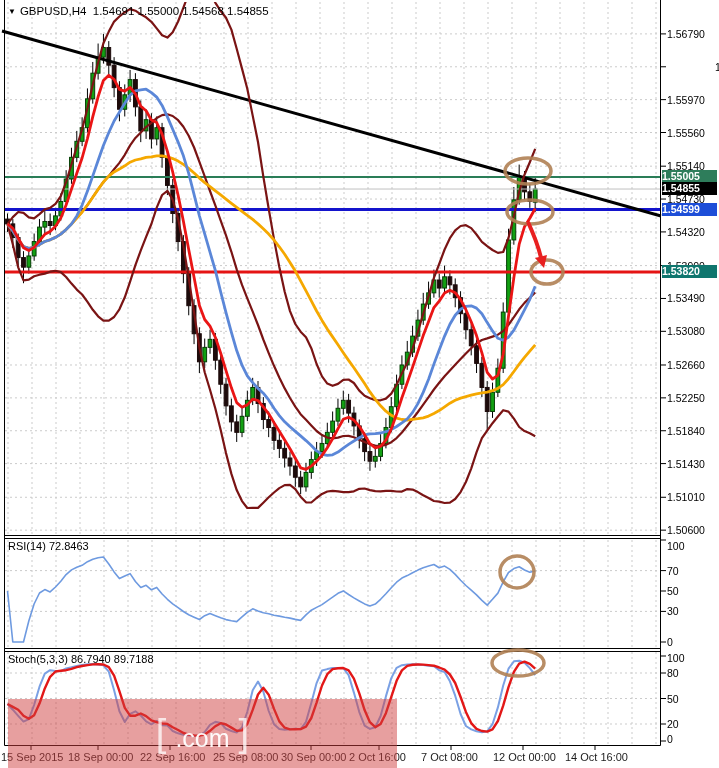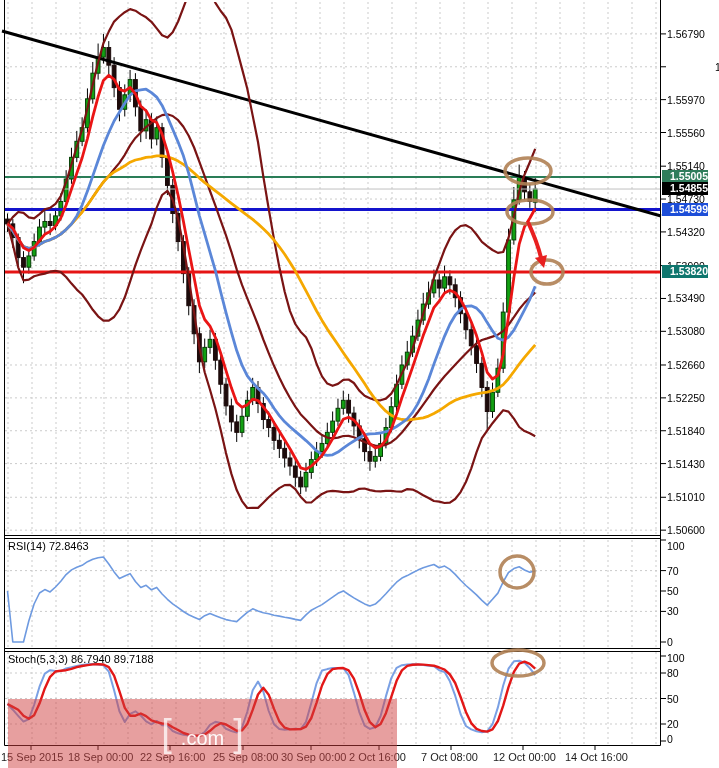--- a/index.html
+++ b/index.html
@@ -4,29 +4,29 @@
 <style>
   html,body{margin:0;padding:0;background:#fff;}
   .chart{position:relative;width:719px;height:768px;background:#fff;overflow:hidden;
          font-family:"Liberation Sans",sans-serif;}
   svg{position:absolute;left:0;top:0;}
   .grid{stroke:#cbcbcb;stroke-dasharray:2,3;stroke-width:1;fill:none;}
   .frame{stroke:#000;stroke-width:1;fill:none;}
   .title{position:absolute;left:8px;top:5px;font-size:11.5px;color:#000;white-space:nowrap;}
   .title .tri{font-size:8px;vertical-align:1px;margin-right:4px;}
   .axis-lbl{position:absolute;left:667px;font-size:10.5px;color:#000;white-space:nowrap;line-height:12px;}
-  .badge{position:absolute;left:662px;width:46px;text-align:right;font-size:10.5px;
+  .badge{position:absolute;left:662px;width:55px;text-align:left;font-size:10.5px;
          font-weight:700;color:#fff;height:13px;line-height:13px;}
   .date-lbl{position:absolute;top:751px;font-size:11px;color:#1c1c1c;white-space:nowrap;}
   .ind-lbl{position:absolute;left:8px;font-size:11px;color:#000;white-space:nowrap;}
   .watermark{position:absolute;left:8px;top:699px;width:389px;height:69px;
              display:flex;align-items:center;justify-content:center;z-index:2;}
   .wm-bracket{font-size:38px;color:rgba(255,255,255,0.75);font-weight:400;margin:0 9px;}
   .wm-main{font-size:33px;color:rgba(255,255,255,0.95);letter-spacing:0.5px;}
-  .wm-com{font-size:20px;color:rgba(255,255,255,0.95);align-self:center;margin-top:10px;}
+  .wm-com{font-size:25px;color:rgba(255,255,255,0.95);align-self:center;margin-top:10px;}
   .under,.over{position:absolute;left:0;top:0;width:719px;height:768px;pointer-events:none;}
   .under{z-index:1;}
   .over{z-index:3;}
 </style>
 </head>
 <body>
 
 <div class="chart">
   <svg id="chart-svg" width="719" height="768">
       <defs>
@@ -470,16 +470,19 @@
       <div class="axis-lbl" style="left: 667px; top: 585px;">50</div>
       <div class="axis-lbl" style="left: 667px; top: 605.4px;">30</div>
       <div class="axis-lbl" style="left: 667px; top: 636px;">0</div>
       <div class="axis-lbl" style="left: 667px; top: 652px;">100</div>
       <div class="axis-lbl" style="left: 667px; top: 667px;">80</div>
       <div class="axis-lbl" style="left: 667px; top: 692.5px;">50</div>
       <div class="axis-lbl" style="left: 667px; top: 718px;">20</div>
       <div class="axis-lbl" style="left: 667px; top: 733px;">0</div>
     </div>
 
+  <div class="title">
+    <span class="tri">▼</span><span>GBPUSD,H4</span>&nbsp;&nbsp;<span>1.54691 1.55000 1.54568 1.54855</span>
+  </div>
 
   <div class="ind-lbl" style="top:540px">RSI(14) 72.8463</div>
   <div class="ind-lbl" style="top:653px">Stoch(5,3,3) 86.7940 89.7188</div>
 </div>
 
 </body></html>

